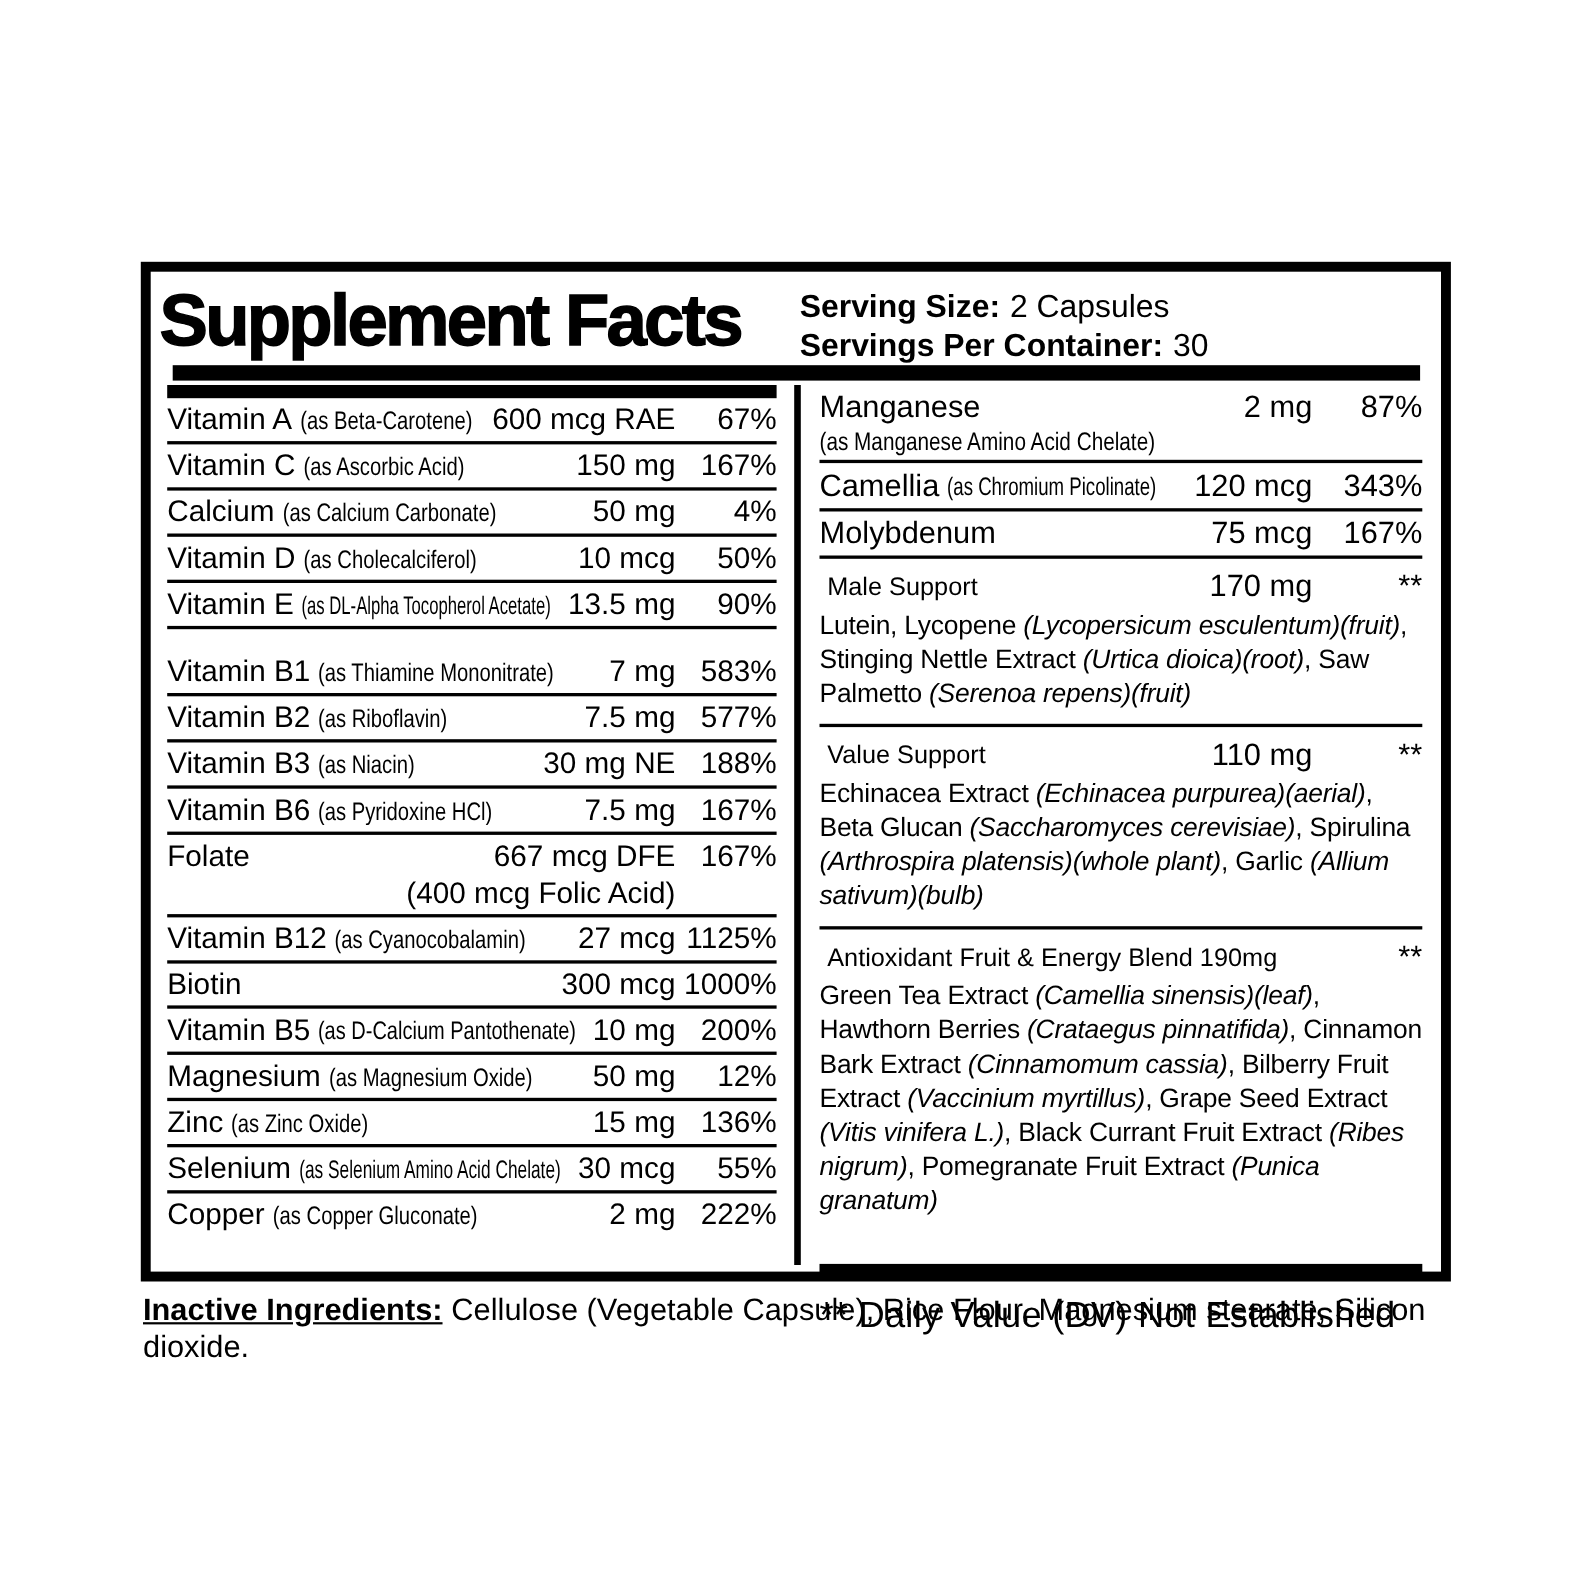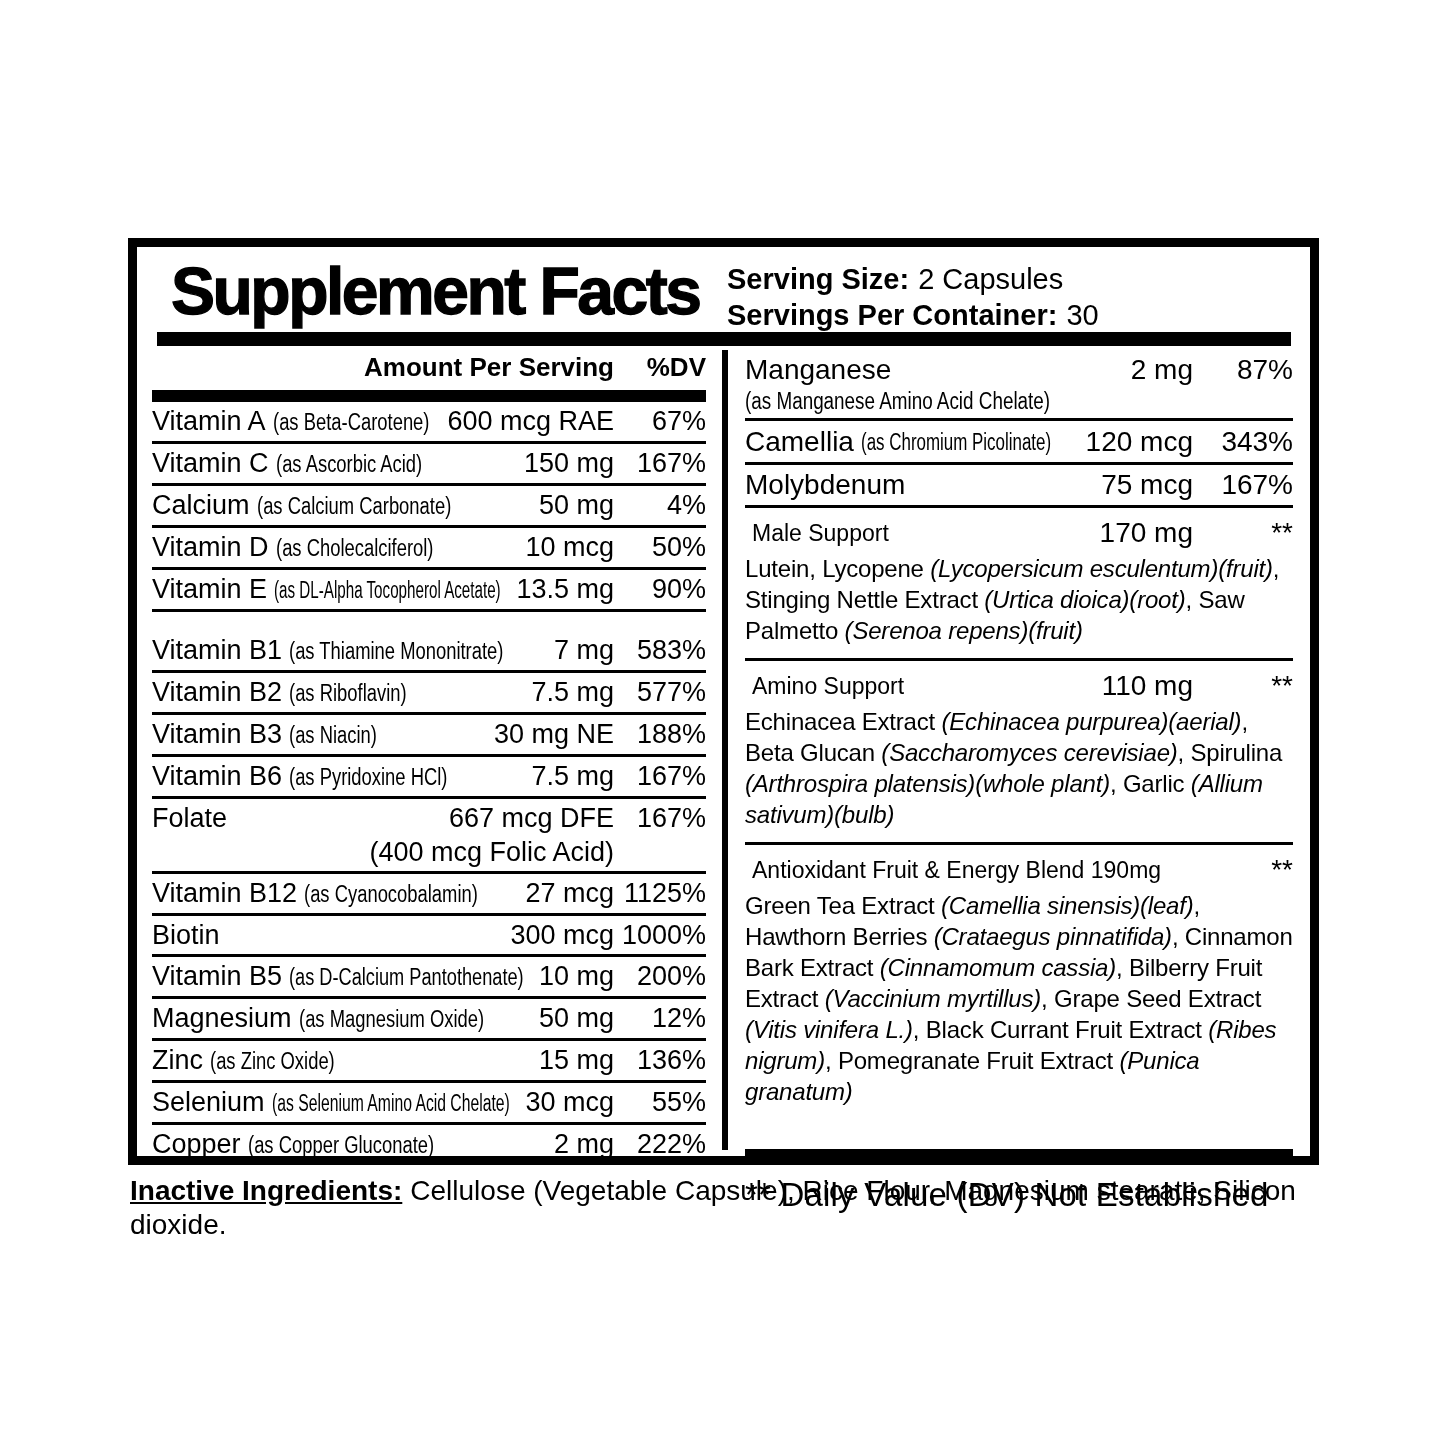--- a/index.html
+++ b/index.html
@@ -1,21 +1,21 @@
 <!DOCTYPE html>
 <html><head>
 <meta charset="utf-8">
 <style>
   html,body{margin:0;padding:0;background:#fff;}
   body{width:1445px;height:1445px;position:relative;font-family:"Liberation Sans",sans-serif;color:#000;}
   #canvas{position:absolute;inset:0;background:#fff;}
 
   .box{position:absolute;left:128px;top:238px;width:1191px;height:927px;border:9px solid #000;box-sizing:border-box;background:#fff;}
 
-  .title{position:absolute;left:34px;top:6px;font-size:66px;font-weight:700;letter-spacing:-2.5px;-webkit-text-stroke:1.3px #000;white-space:nowrap;}
+  .title{position:absolute;left:8px;top:6px;font-size:66px;font-weight:700;letter-spacing:-2.5px;-webkit-text-stroke:1.3px #000;white-space:nowrap;}
 
   .serving{position:absolute;left:590px;top:14px;font-size:29px;line-height:36px;}
   .serving b{font-weight:700;}
   .serving .sv{margin-left:9px;}
 
   .topbar{position:absolute;left:20px;top:85px;width:1134px;height:14px;background:#000;}
 
   .leftcol{position:absolute;left:15px;top:103px;width:554px;}
   .colhead{display:flex;align-items:baseline;font-weight:700;font-size:26px;line-height:30px;padding:2px 0 8px 0;}
   .colhead .amount-h{margin-left:auto;}
@@ -64,24 +64,20 @@
     <div class="title">Supplement Facts</div>
 
     <div class="serving">
       <div><b>Serving Size:</b><span class="sv">2 Capsules</span></div>
       <div><b>Servings Per Container:</b><span class="sv">30</span></div>
     </div>
 
     <div class="topbar"></div>
 
     <div class="leftcol">
-      <div class="colhead">
-        <span class="amount-h">Amount Per Serving</span>
-        <span class="dv-h">%DV</span>
-      </div>
       <div class="headbar"></div>
       <div id="left-rows">
           <div class="lrow">
             <span class="nm-text">Vitamin A</span>
             <span class="condwrap" style="width: 156.8px;"><span class="cond" style="transform: scaleX(0.8);">(as Beta-Carotene)</span></span>
             <span class="amt">600 mcg RAE</span>
             <span class="dv">67%</span>
           </div>
           <div class="lrow">
             <span class="nm-text">Vitamin C</span>
@@ -215,21 +211,21 @@
               <span class="nm-text"></span>
               <span class="condwrap" style="width: 137px;"><span class="cond" style="transform: scaleX(1);">Male Support</span></span>
               <span class="amt">170 mg</span>
               <span class="dv">**</span>
             </div>
             <p class="blend-desc"><span>Lutein, Lycopene </span><i>(Lycopersicum esculentum)(fruit)</i><span>, Stinging Nettle Extract </span><i>(Urtica dioica)(root)</i><span>, Saw Palmetto </span><i>(Serenoa repens)(fruit)</i></p>
           </div>
           <div class="blend">
             <div class="rline">
               <span class="nm-text"></span>
-              <span class="condwrap" style="width: 170px;"><span class="cond" style="transform: scaleX(1);">Amino Support</span></span>
+              <span class="condwrap" style="width: 170px;"><span class="cond" style="transform: scaleX(1);">Value Support</span></span>
               <span class="amt">110 mg</span>
               <span class="dv">**</span>
             </div>
             <p class="blend-desc"><span>Echinacea Extract </span><i>(Echinacea purpurea)(aerial)</i><span>, Beta Glucan </span><i>(Saccharomyces cerevisiae)</i><span>, Spirulina </span><i>(Arthrospira platensis)(whole plant)</i><span>, Garlic </span><i>(Allium sativum)(bulb)</i></p>
           </div>
           <div class="blend nb">
             <div class="rline">
               <span class="nm-text"></span>
               <span class="condwrap" style="width: 409px;"><span class="cond" style="transform: scaleX(1);">Antioxidant Fruit &amp; Energy Blend 190mg</span></span>
               <span class="amt"></span>

